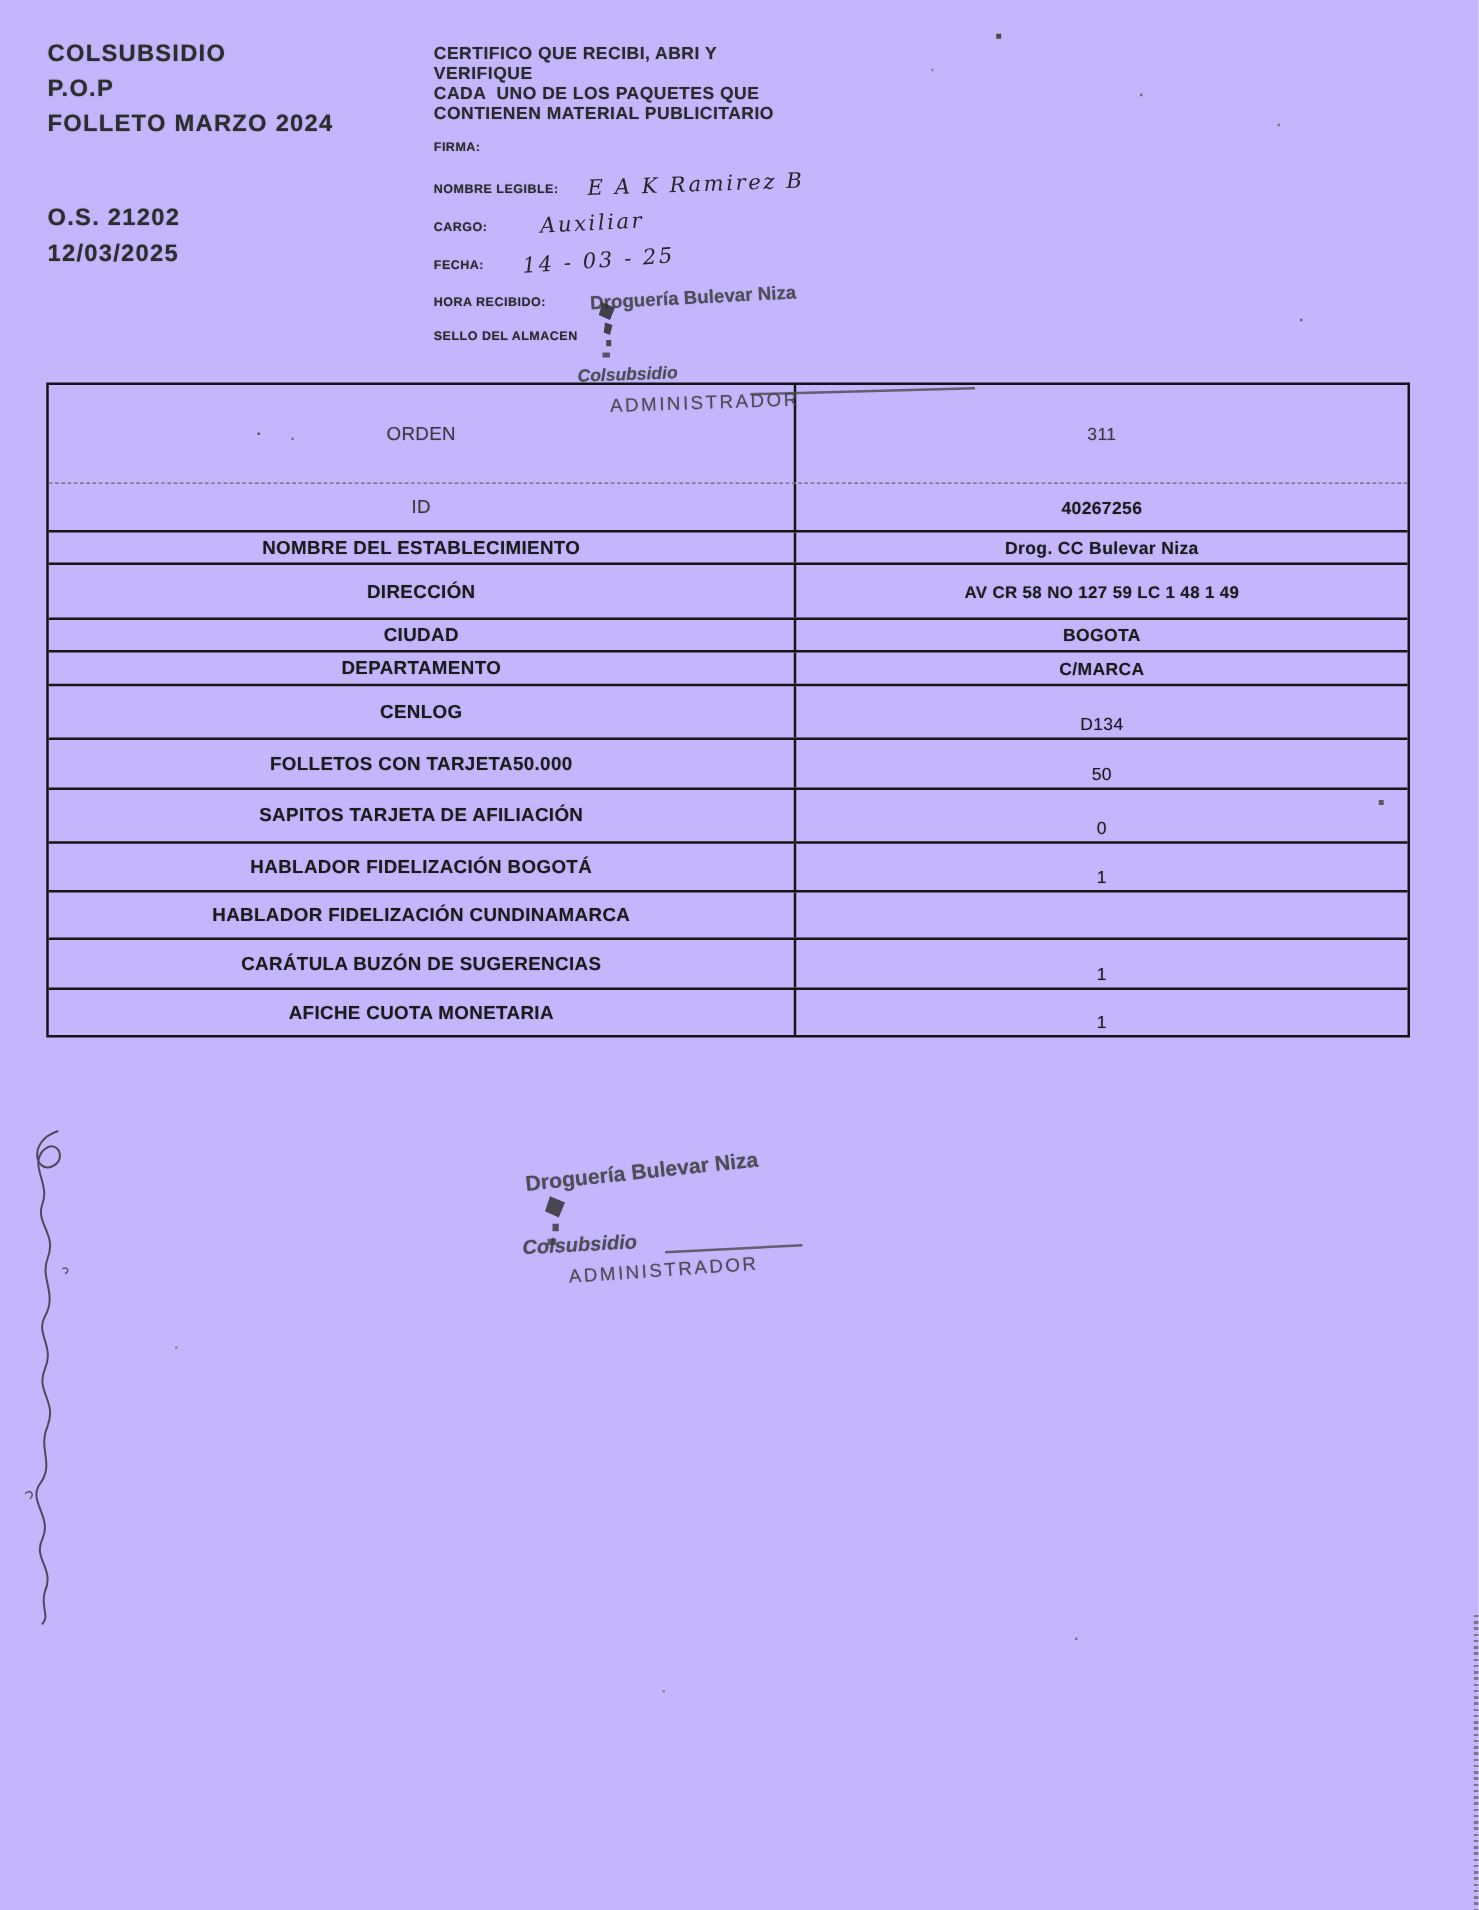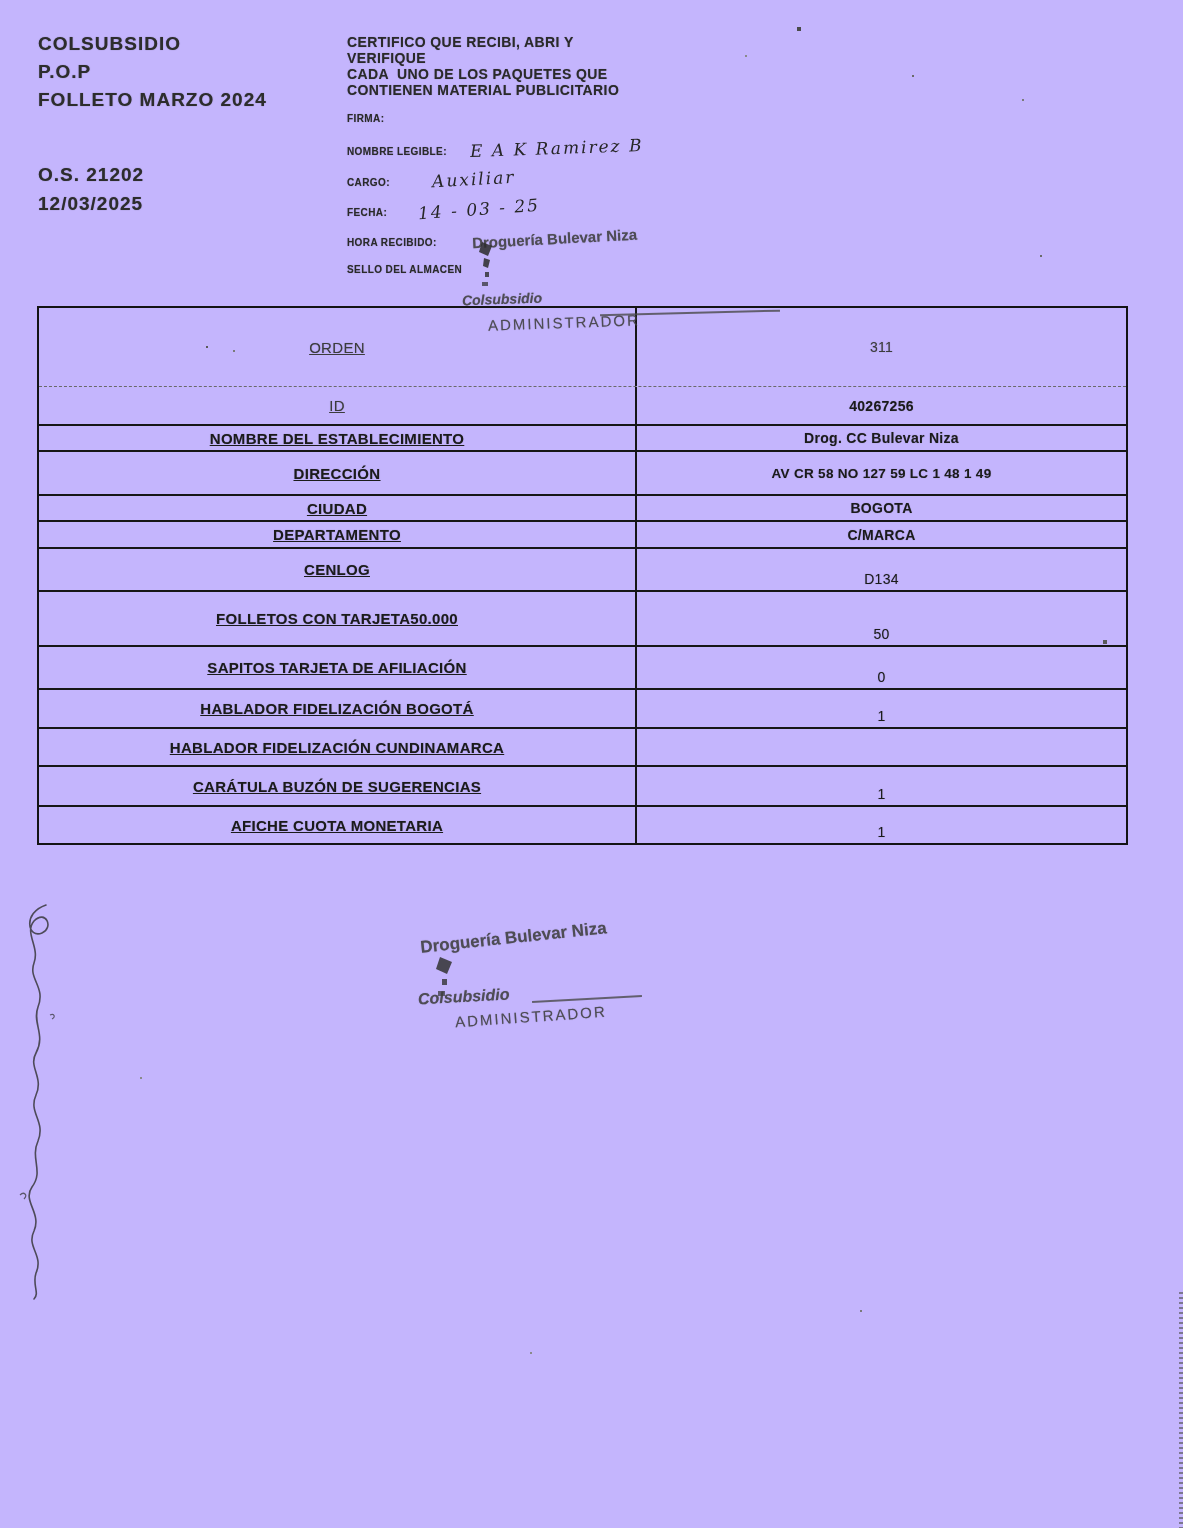--- a/index.html
+++ b/index.html
@@ -28,21 +28,21 @@
   .stamp-line { background:#4a4a4a; opacity:.8; height:2px; }
   
   .dtable { left:37px; top:306px; width:1091px; border:2px solid #141414;
     box-sizing:border-box; background:transparent; z-index:2; }
   .trow { display:flex; box-sizing:border-box; border-bottom:2px solid #161616; }
   .trow.dashed { border-bottom:1px dashed #6a6a6a; }
   .trow:last-child { border-bottom:none; }
   .tlabel { width:598px; box-sizing:border-box; border-right:2px solid #161616;
     display:flex; align-items:center; justify-content:center; text-align:center;
     font-size:15px; font-weight:700; color:#1b1b1b; letter-spacing:.3px;
-    text-shadow:0 0 1px rgba(30,30,30,.35);text-decoration:underline; }
+    text-shadow:0 0 1px rgba(30,30,30,.35); }
   .tvalue { flex:1; display:flex; align-items:center; justify-content:center;
     text-align:center; font-size:14px; font-weight:700; color:#1b1b1b;
     letter-spacing:.3px; text-shadow:0 0 1px rgba(30,30,30,.35); }
   .faded { font-weight:400; color:#3c3c3c; }
   .low { align-items:flex-end; padding-bottom:3px; font-weight:400; font-size:14px; }
   
   .specks { top:0; left:0; width:2px; height:2px; background:transparent;
     box-shadow: 798px 28px 0 1px #4a4a4a, 912px 75px 0 0 #6a6a6a,
       1022px 99px 0 0 #7a7a7a, 745px 55px 0 0 #8a8a8a, 1040px 255px 0 0 #6a6a6a,
       206px 346px 0 0 #5a5a5a, 233px 350px 0 0 #7a7a7a, 1104px 641px 0 1px #5a5a5a,
@@ -120,21 +120,21 @@
       <div class="tvalue">BOGOTA</div>
     </div>
     <div class="trow" style="height:27px">
       <div class="tlabel">DEPARTAMENTO</div>
       <div class="tvalue">C/MARCA</div>
     </div>
     <div class="trow" style="height:43px">
       <div class="tlabel">CENLOG</div>
       <div class="tvalue low">D134</div>
     </div>
-    <div class="trow" style="height:55px">
+    <div class="trow" style="height:40px">
       <div class="tlabel">FOLLETOS CON TARJETA50.000</div>
       <div class="tvalue low">50</div>
     </div>
     <div class="trow" style="height:43px">
       <div class="tlabel">SAPITOS TARJETA DE AFILIACIÓN</div>
       <div class="tvalue low">0</div>
     </div>
     <div class="trow" style="height:39px">
       <div class="tlabel">HABLADOR FIDELIZACIÓN BOGOTÁ</div>
       <div class="tvalue low">1</div>

